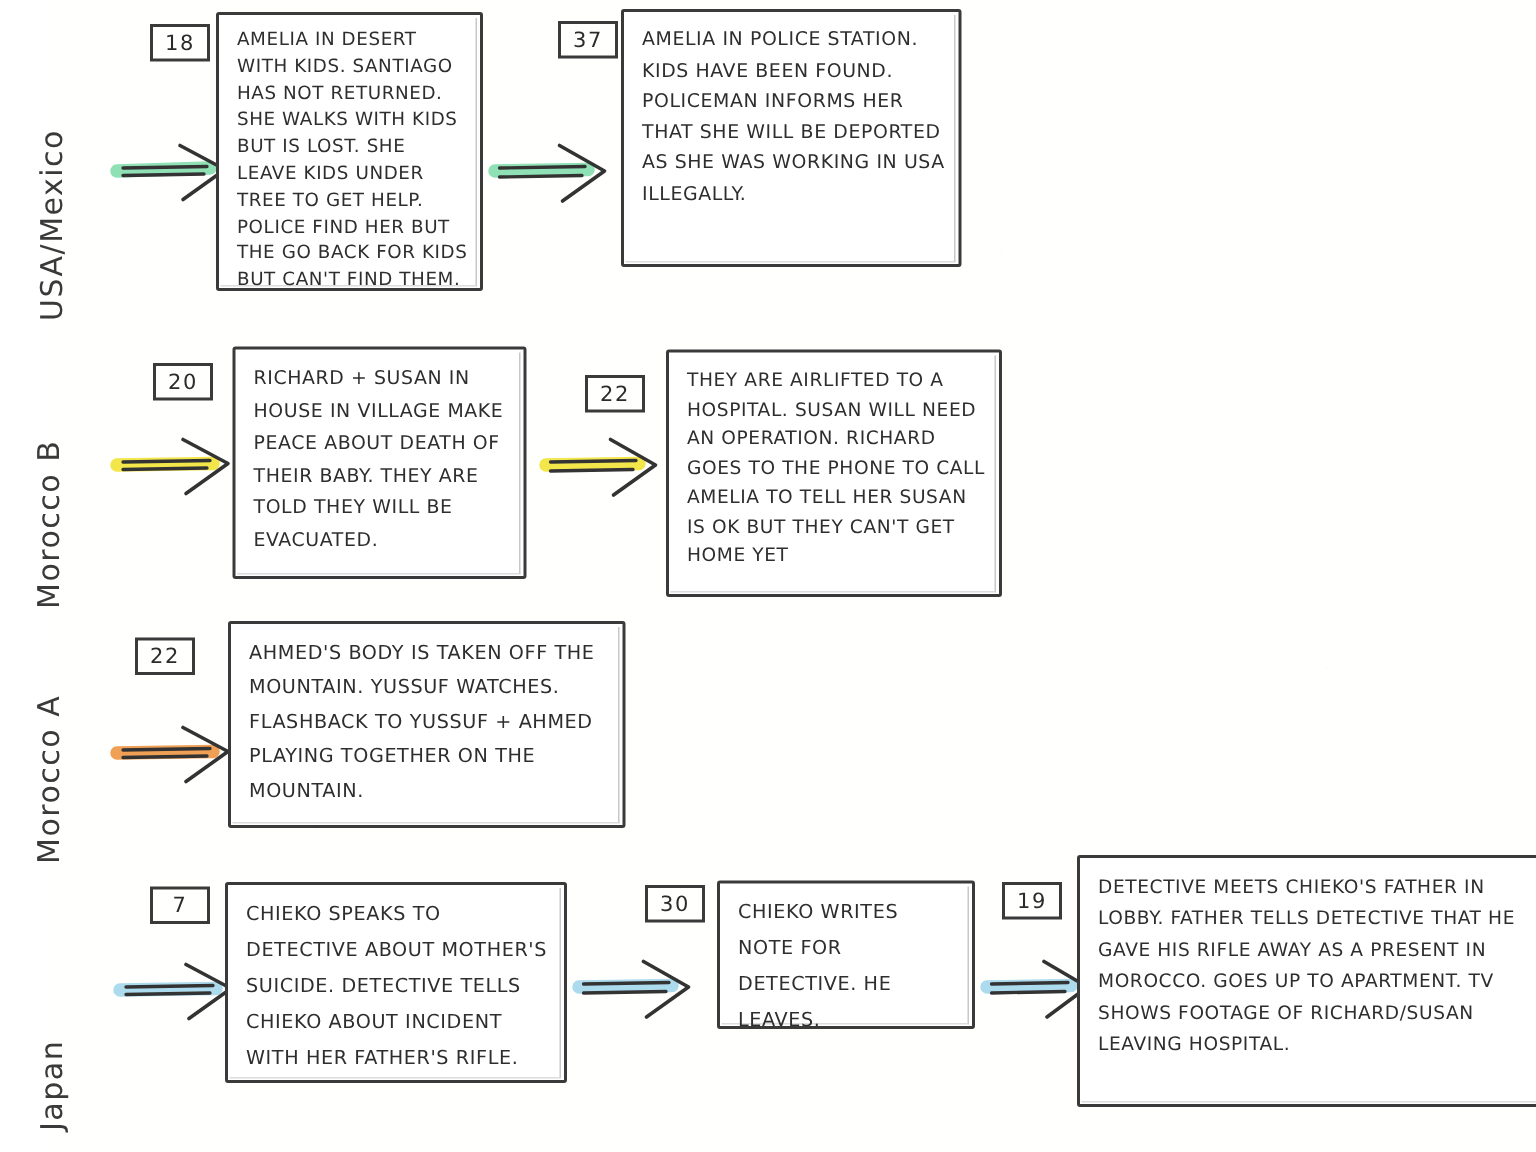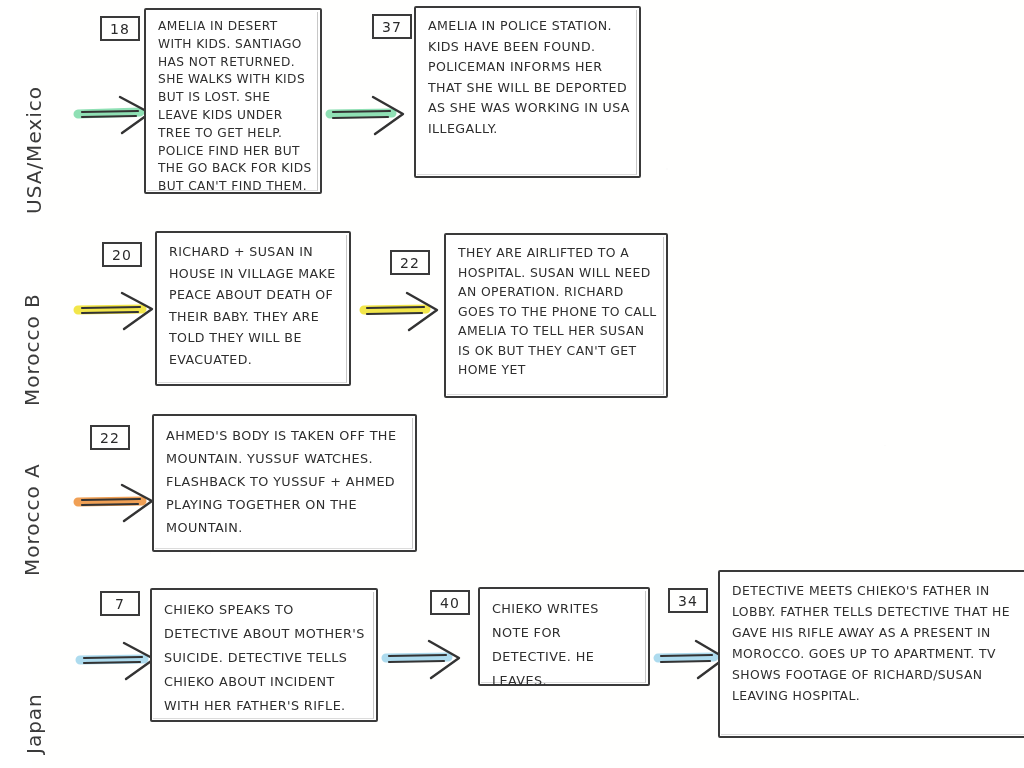--- a/index.html
+++ b/index.html
@@ -252,39 +252,39 @@
     <svg width="78" height="46" viewBox="0 0 78 46">
       <path d="M2 22 L64 21" stroke="#addbee" stroke-width="9" stroke-linecap="round" fill="none"></path>
       <path d="M5 20 L62 19" stroke="#333" stroke-width="2.2" fill="none" stroke-linecap="round"></path>
       <path d="M5 26 L60 25" stroke="#333" stroke-width="2.2" fill="none" stroke-linecap="round"></path>
       <path d="M45 5 L75 22 L47 42" stroke="#333" stroke-width="2.4" fill="none" stroke-linecap="round" stroke-linejoin="round"></path>
     </svg>
   </div>
 
   <div class="tag" style="left:398px; top:590px;">
     <div class="sheet" style="background:#addbee;"></div>
-    <span class="num">40</span>
+    <span class="num">30</span>
   </div>
 
   <div class="card c20" style="left:446px; top:587px; width:172px; height:99px;">
     <div class="card-text">Chieko writes note for detective. He leaves.</div>
   </div>
 
   <div class="arrow" style="left:624px; top:636px;">
     <svg width="72" height="46" viewBox="0 0 72 46">
       <path d="M2 22 L58 21" stroke="#addbee" stroke-width="9" stroke-linecap="round" fill="none"></path>
       <path d="M5 20 L56 19" stroke="#333" stroke-width="2.2" fill="none" stroke-linecap="round"></path>
       <path d="M5 26 L54 25" stroke="#333" stroke-width="2.2" fill="none" stroke-linecap="round"></path>
       <path d="M40 5 L69 22 L42 42" stroke="#333" stroke-width="2.4" fill="none" stroke-linecap="round" stroke-linejoin="round"></path>
     </svg>
   </div>
 
   <div class="tag" style="left:636px; top:588px;">
     <div class="sheet" style="background:#addbee;"></div>
-    <span class="num">34</span>
+    <span class="num">19</span>
   </div>
 
   <div class="card c23" style="left:686px; top:570px; width:313px; height:168px;">
     <div class="card-text">Detective meets Chieko's father in lobby. Father tells detective that he gave his rifle away as a present in Morocco. Goes up to apartment. TV shows footage of Richard/Susan leaving hospital.</div>
   </div>
 
   <div class="grain"></div>
 </div>
 
 </body></html>

